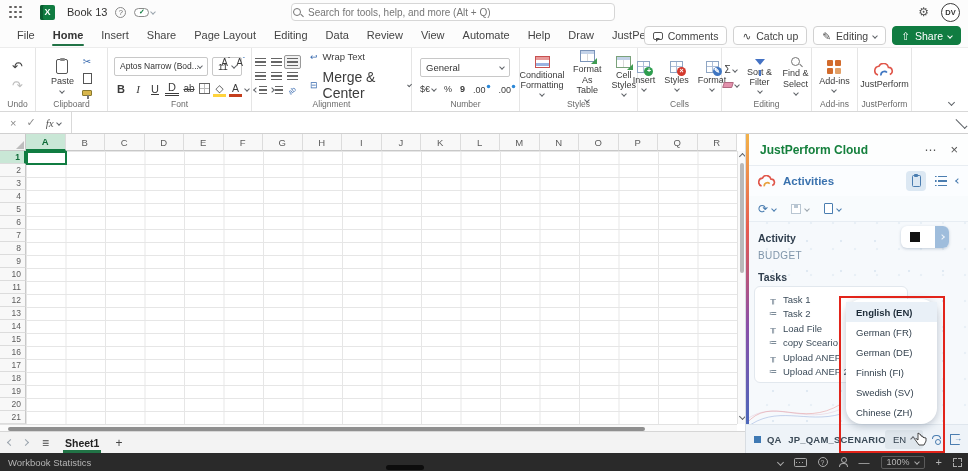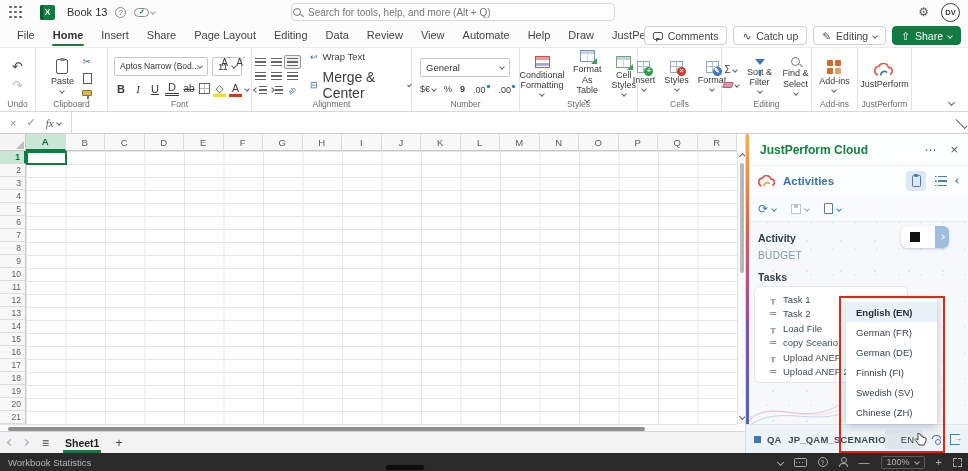--- a/index.html
+++ b/index.html
@@ -185,31 +185,31 @@
   .act-label { position:absolute; left:12px; top:98px; font-size:10.5px; font-weight:bold; color:#2f3e4d; }
   .act-value { position:absolute; left:12px; top:116px; font-size:10px; color:#7f95aa; letter-spacing:.4px; }
   .tasks-label { position:absolute; left:12px; top:137px; font-size:10.5px; font-weight:bold; color:#2f3e4d; }
   .act-pill { position:absolute; left:155px; top:92px; width:48px; height:22px; background:#fff; border-radius:6px; box-shadow:0 1px 3px rgba(40,70,110,.25); display:flex; align-items:center; }
   .act-pill .blk { width:10px; height:10px; background:#111; margin-left:9px; }
   .act-pill .go { position:absolute; right:0; top:0; width:14px; height:22px; background:#9fbddc; border-radius:0 6px 6px 0; display:flex; align-items:center; justify-content:center; }
   .act-pill .go .cv { border-color:#eef4fa; width:4px; height:4px; }
   .tasks-card { position:absolute; left:8px; top:152px; width:154px; height:97px; background:#fff; border:1px solid #e2e8ee; border-radius:6px; padding-top:5px; }
   .task-item { display:flex; align-items:center; gap:5px; padding-left:13px; height:14.5px; font-size:9.5px; color:#3c4c5a; }
   .task-item .tic { font-size:8px; color:#55687a; width:10px; text-align:center; }
-  .lang-dd { position:absolute; left:100px; top:165px; width:91px; height:125px; background:#fff; border-radius:0; box-shadow:0 2px 9px rgba(30,50,80,.28); z-index:20; padding-top:3px; }
+  .lang-dd { position:absolute; left:100px; top:165px; width:91px; height:125px; background:#fff; border-radius:16px; box-shadow:0 2px 9px rgba(30,50,80,.28); z-index:20; padding-top:3px; }
   .lang-item { height:20px; display:flex; align-items:center; padding-left:10px; font-size:9.5px; color:#33414e; }
   .lang-item.is-active { background:#e9f0f7; font-weight:bold; color:#1f2d3a; }
   .dd-scroll { position:absolute; right:2.5px; top:6px; width:3px; height:112px; background:#eef1f4; border-radius:2px; }
   .dd-scroll::before { content:""; position:absolute; top:0; width:3px; height:42px; background:#b9c2cc; border-radius:2px; }
   .waves { position:absolute; left:0; top:250px; z-index:1; opacity:.75; }
   .p-foot { position:absolute; left:0; top:290px; width:100%; height:29px; background:#eef3f8; border-top:1px solid #dfe6ed; display:flex; align-items:center; z-index:10; }
   .env-sq { width:7px; height:7px; background:#3e79b4; margin-left:8px; }
   .env-name { margin-left:6px; font-size:9.5px; font-weight:bold; color:#3b4a57; }
   .scen-name { margin-left:7px; font-size:9.5px; font-weight:bold; color:#3b4a57; letter-spacing:.2px; }
-  .lang-btn { position:absolute; left:139px; width:38px; height:19px; background:#dfe6ec; border-radius:3px; display:flex; align-items:center; justify-content:flex-end; gap:5px; font-size:9.5px; color:#33414e; }
+  .lang-btn { position:absolute; left:139px; width:38px; height:19px; background:#dfe6ec; border-radius:3px; display:flex; align-items:center; justify-content:center; gap:5px; font-size:9.5px; color:#33414e; }
   .pf-person { position:absolute; left:186px; }
   .pf-person .person-ic::before, .pf-person .person-ic::after { border-color:#4a7db0; }
   .pf-exit { position:absolute; left:204px; width:10px; height:11px; border:1.2px solid #4a7db0; border-right:none; border-radius:1px; }
   .pf-exit::after { content:"→"; position:absolute; left:3px; top:-1px; font-size:8px; color:#4a7db0; }
   .red-rect { position:absolute; left:93px; top:162px; width:106px; height:157px; border:2.6px solid #e2241a; z-index:30; pointer-events:none; }
   .hand-cursor { position:absolute; left:168px; top:298px; z-index:40; }
 
   .sup { font-size:6.5px; vertical-align:super; }
   .sup.blue { color:#2b6cb8; }
 </style>

